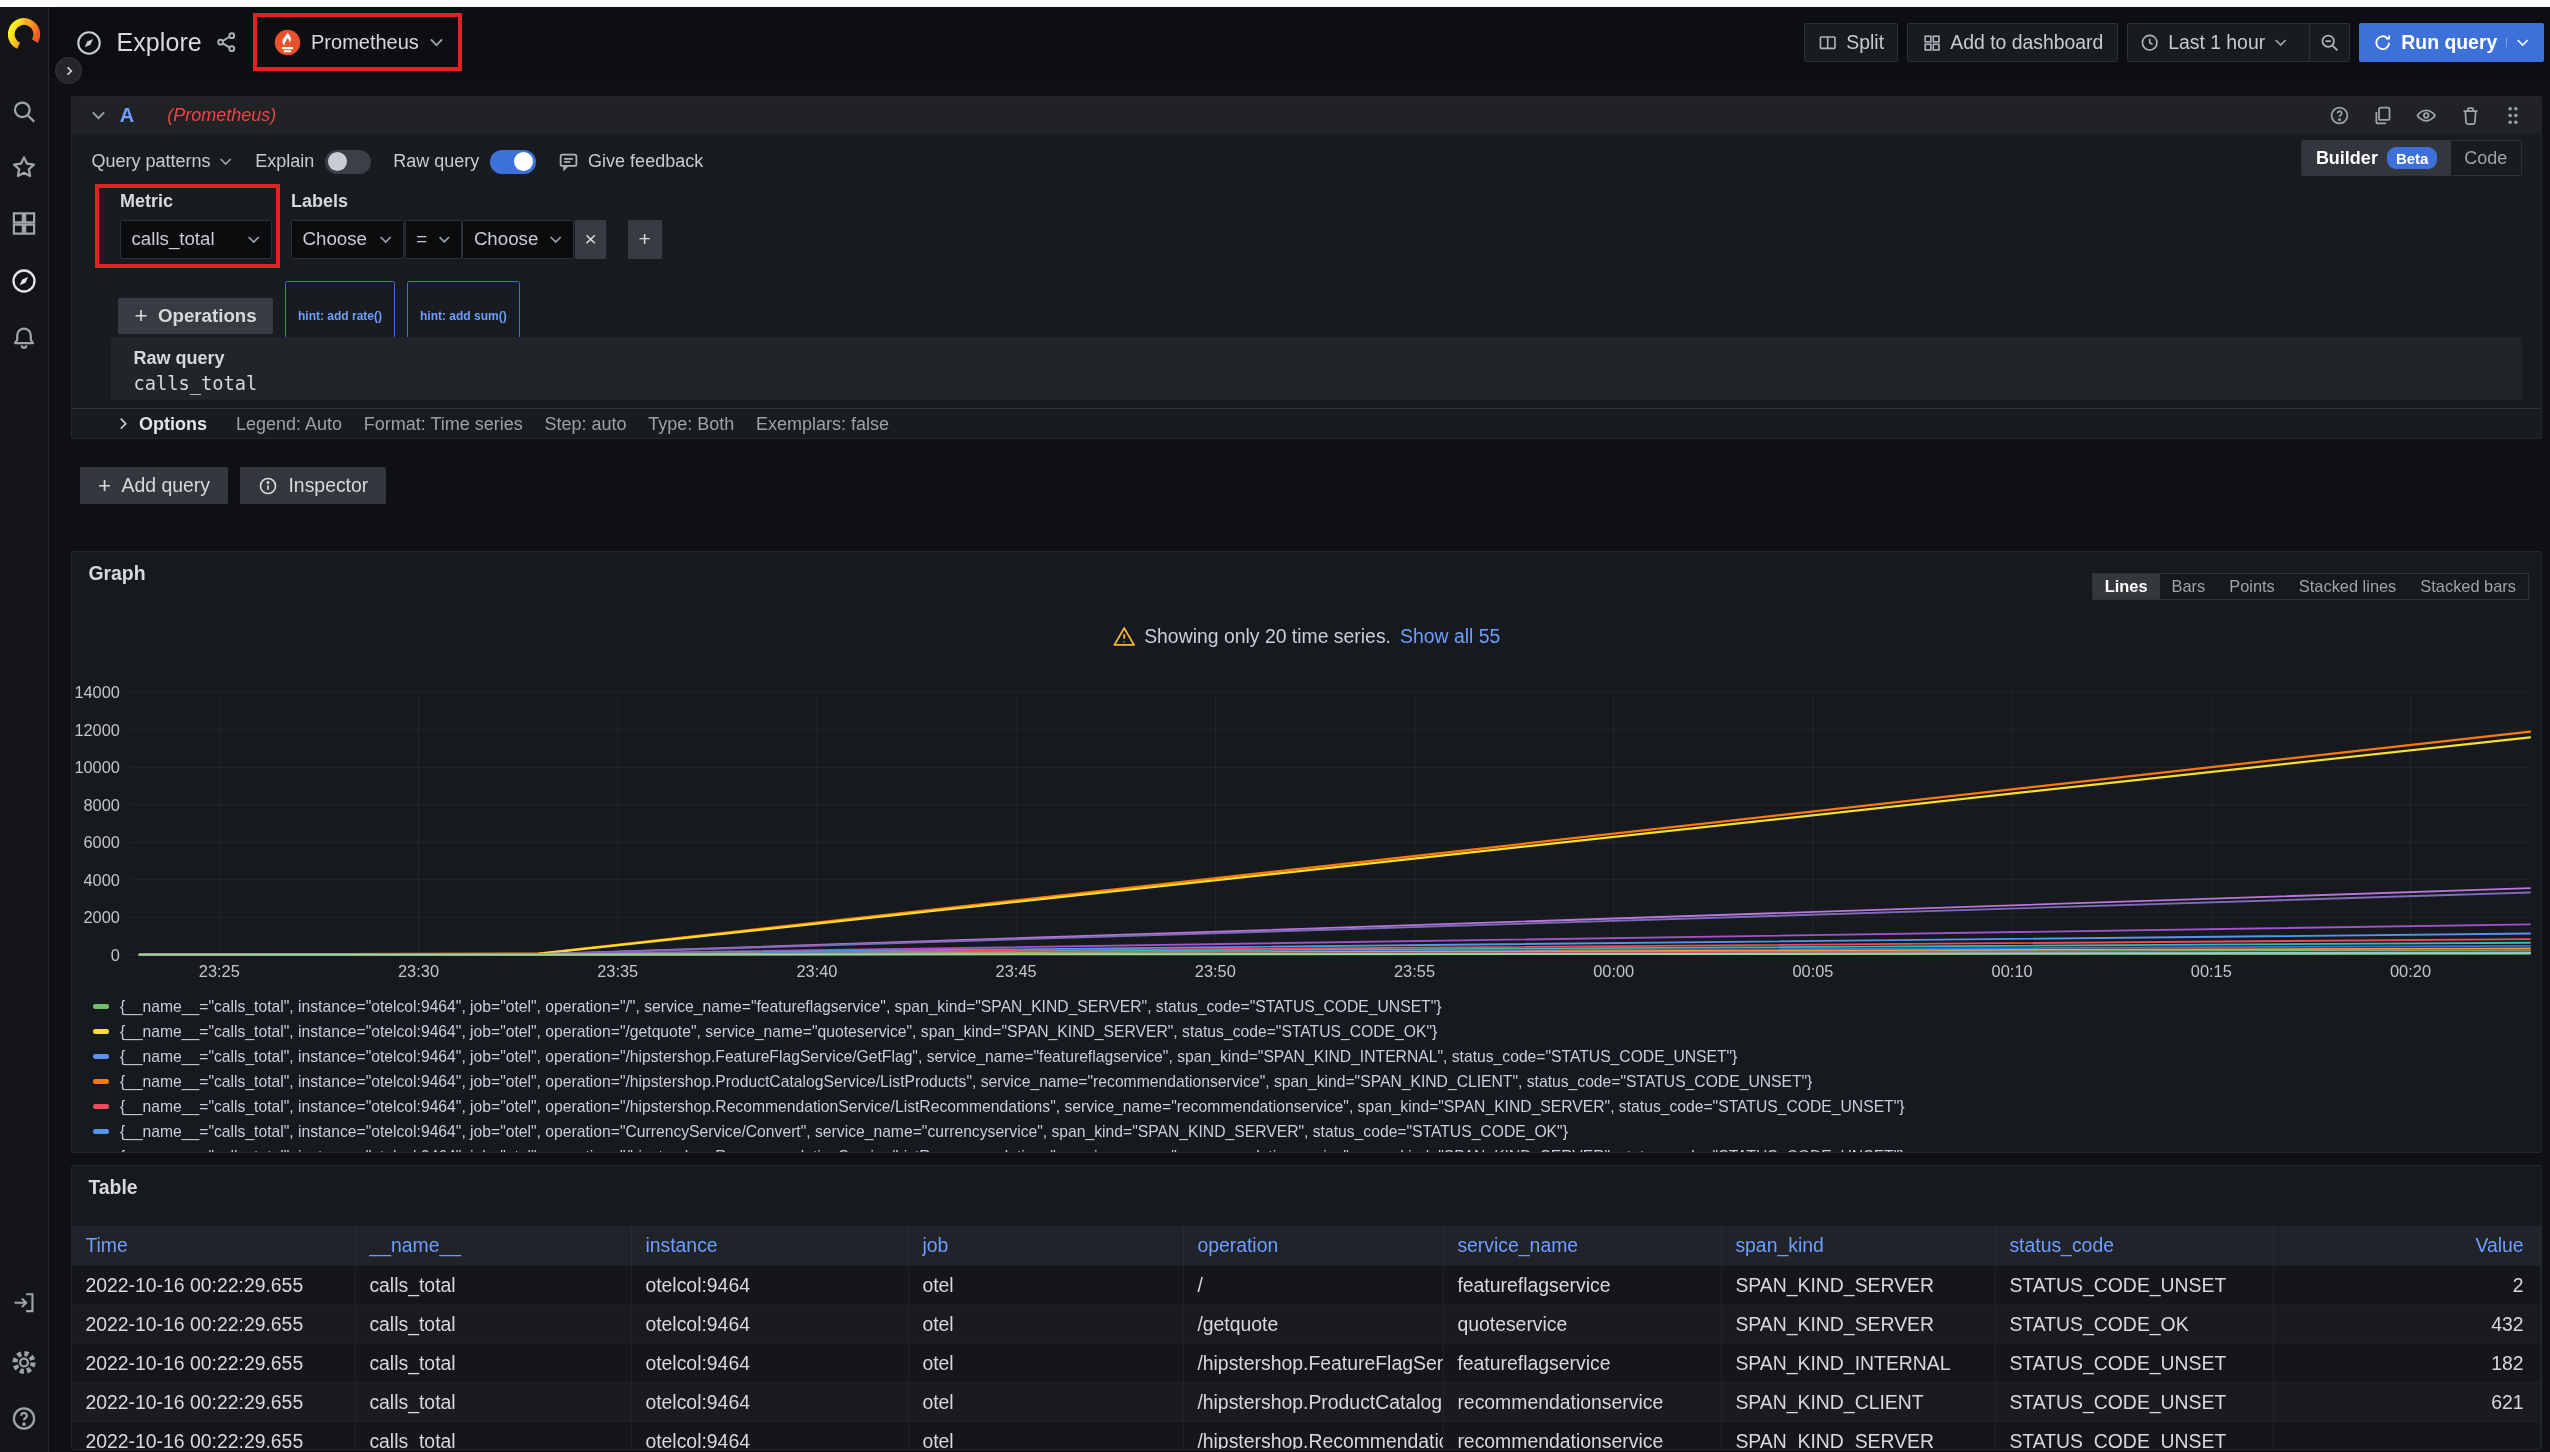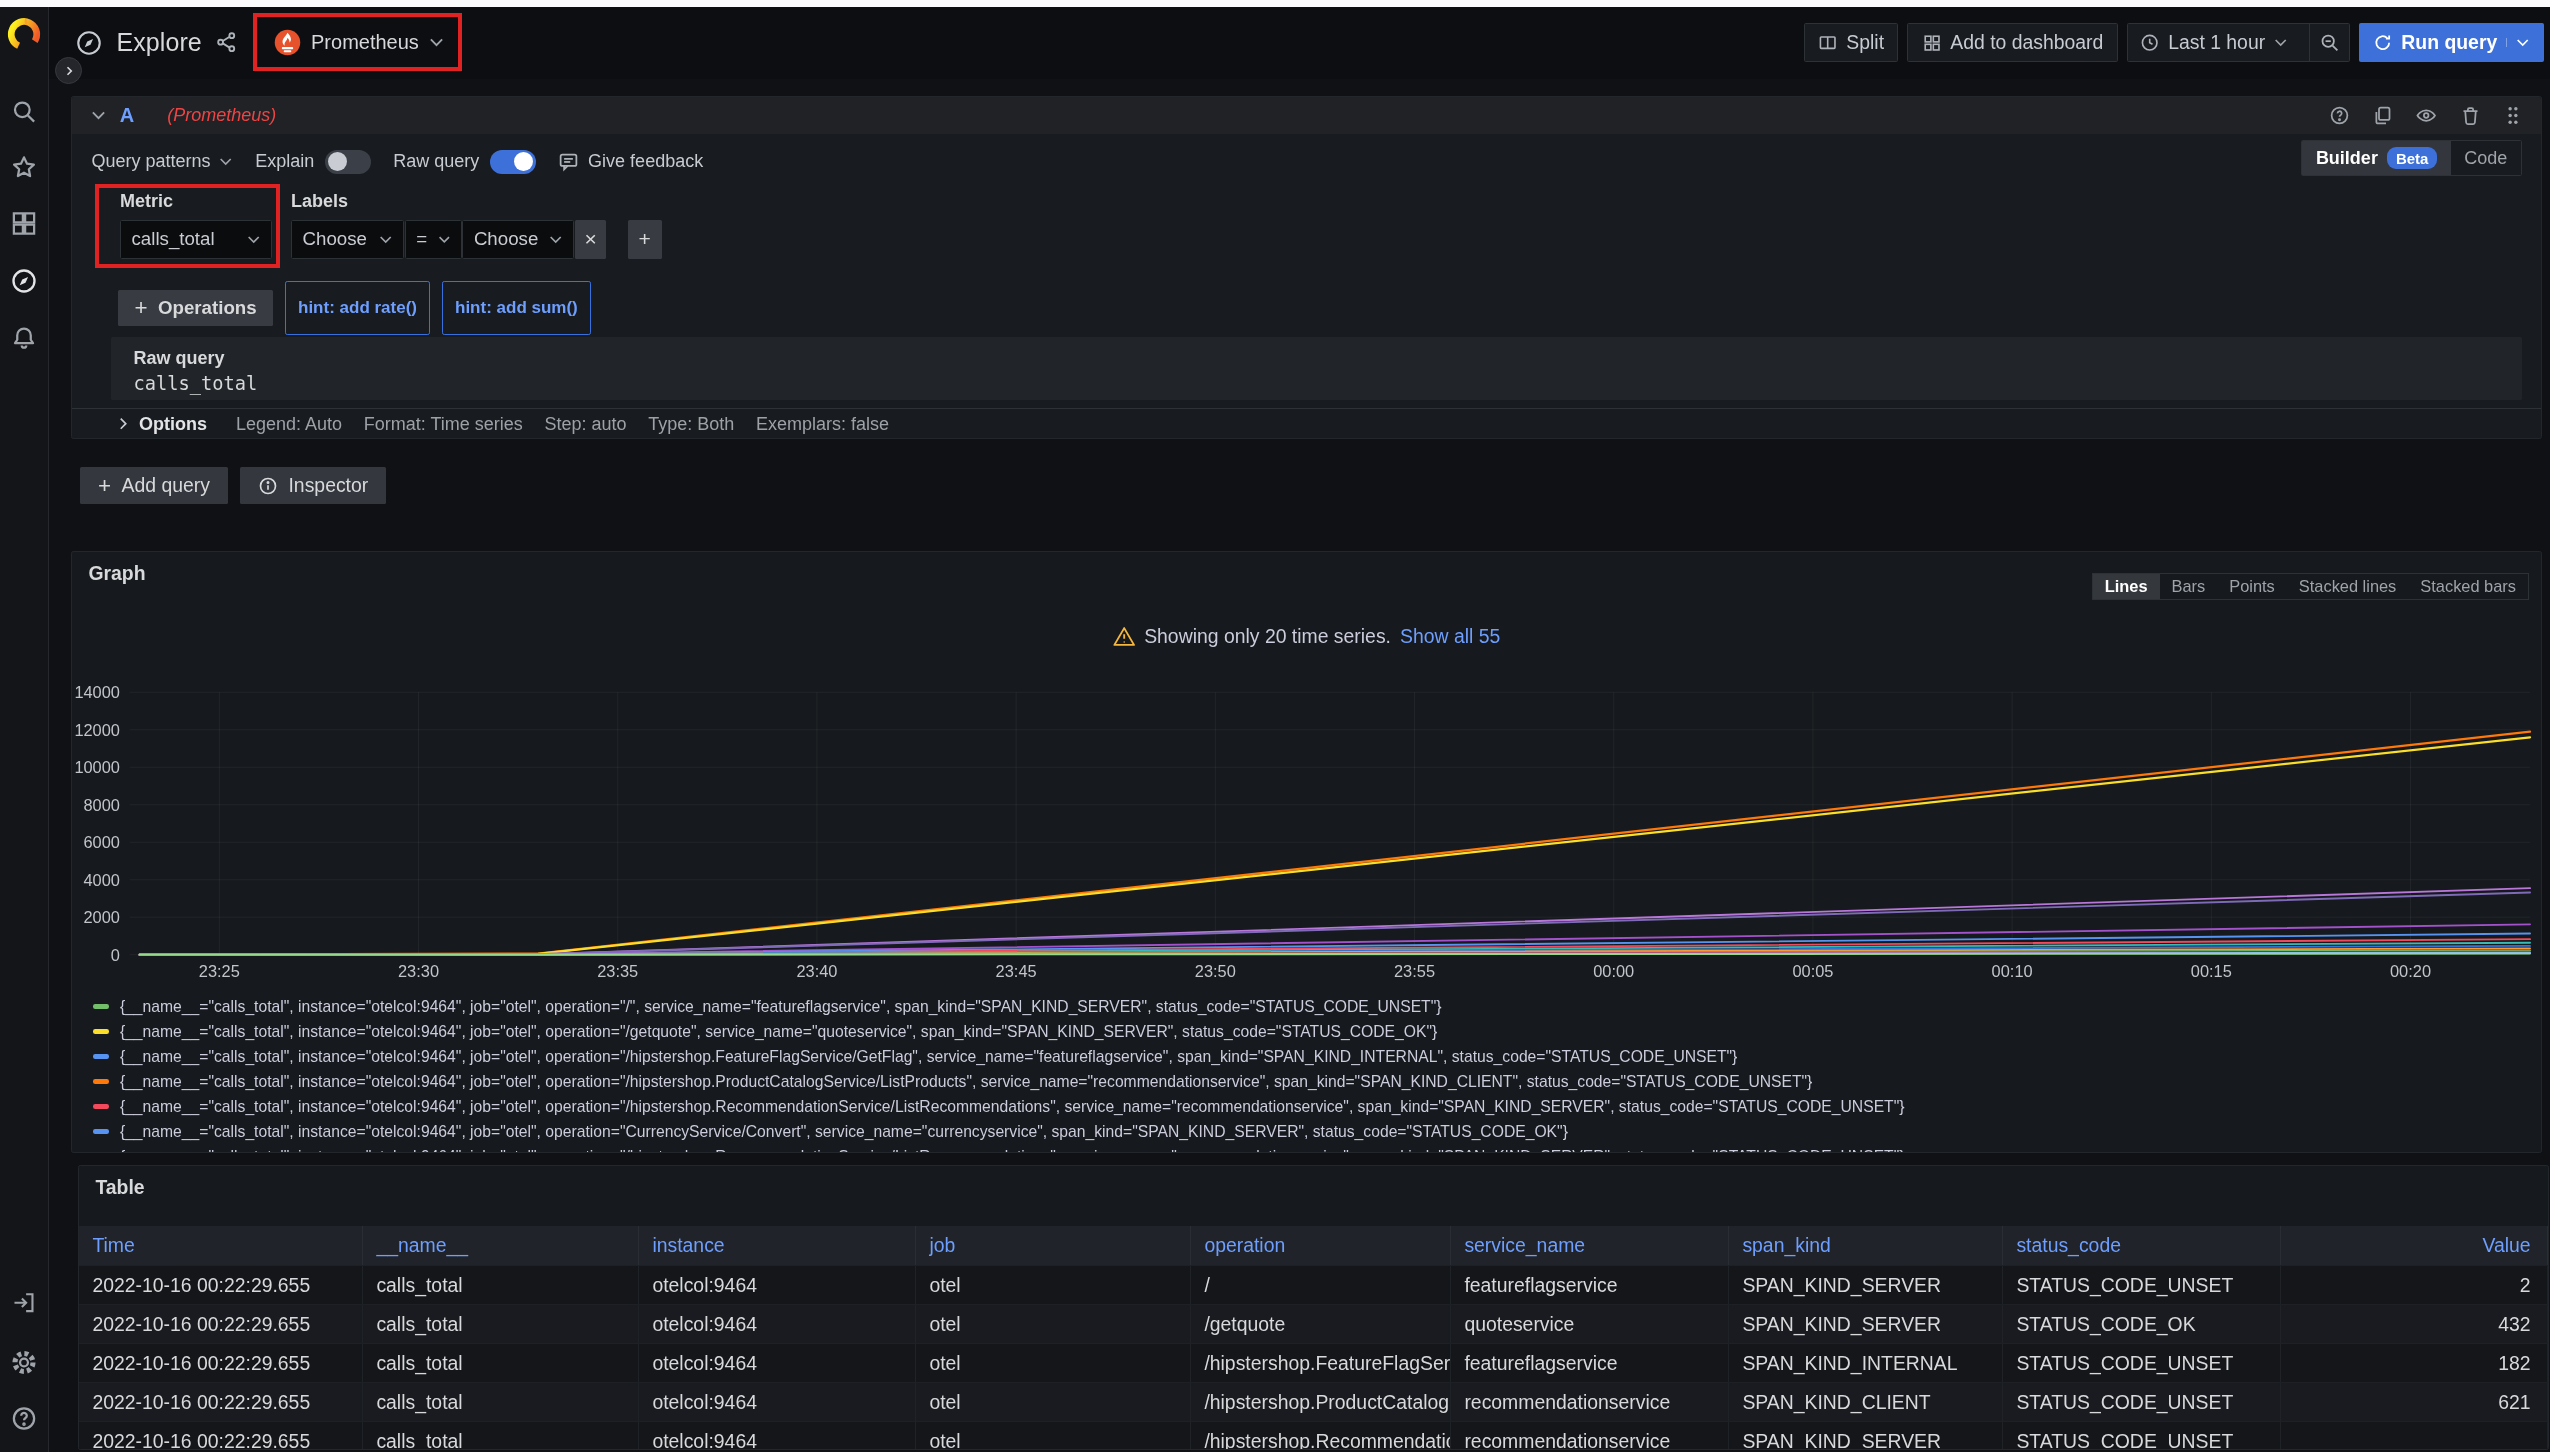--- a/index.html
+++ b/index.html
@@ -67,21 +67,21 @@
   .select{height:39px;background:#0b0c0e;border:0.7px solid #2c3235;border-radius:1.5px;display:flex;align-items:center;
           justify-content:space-between;gap:10.5px;padding:0 10.5px;font-size:18.7px;color:#c9ccd2;box-sizing:border-box;
           cursor:pointer;margin-right:0.7px}
   .sq-btn{height:39px;background:#383b42;border-radius:1.5px;display:flex;align-items:center;justify-content:center;
           color:#d8d9da;font-size:21px;cursor:pointer;box-sizing:border-box}
 
   #ops-row{position:absolute;left:46px;top:184px;display:flex;align-items:center;gap:12px}
   #ops-btn{height:36px;background:#383b42;border-radius:1.5px;display:flex;align-items:center;gap:10.5px;
            padding:0 16.4px;font-size:18.7px;color:#d8d9da;font-weight:bold;cursor:pointer}
   .hint-btn{height:36px;border:0.7px solid #3871de;border-radius:2.2px;display:flex;align-items:center;
-            padding:8px 12px;font-size:17px;font-weight:bold;color:#6e9fff;cursor:pointer;background:transparent}
+            padding:16px 12px;font-size:12px;font-weight:bold;color:#6e9fff;cursor:pointer;background:transparent}
 
   #raw-box{position:absolute;left:39px;right:19.4px;top:240px;height:63px;background:#212429;border-radius:1.5px}
   #raw-box .rq-label{position:absolute;left:22.4px;top:10.5px;font-size:18px;font-weight:bold;color:#d8d9da}
   #raw-box .rq-value{position:absolute;left:22.4px;top:36px;font-size:18.7px;color:#d8d9da;
                      font-family:"DejaVu Sans Mono","Liberation Mono",monospace}
   #options-row{position:absolute;left:0;right:0;top:311px;height:31px;border-top:0.7px solid #2c3235;
                display:flex;align-items:center;padding-left:46px;gap:29px;font-size:18px;color:#9da2a8;box-sizing:border-box}
   #options-row .opt-title{color:#e3e4e6;font-weight:bold;cursor:pointer;display:flex;align-items:center;gap:10.5px}
 
   
@@ -99,21 +99,21 @@
   #warning{position:absolute;left:0;right:0;top:73px;display:flex;align-items:center;justify-content:center;gap:9px;font-size:19.4px}
   #warning .wtext{color:#ccccdc}
   #warning .wlink{color:#6e9fff;cursor:pointer}
   #chart-svg{position:absolute;left:0;top:106px}
   #legend{position:absolute;left:21px;right:7.5px;top:436px;height:166px;overflow:hidden;padding-top:6px;box-sizing:border-box}
   .legend-row{height:25px;display:flex;align-items:center;gap:10.5px;cursor:pointer}
   .legend-row .mark{width:16.4px;height:5.2px;border-radius:2.2px;flex:none}
   .legend-row .ltext{font-size:15.7px;color:#ccccdc;white-space:nowrap}
 
   
-  #table-panel{left:78px;top:1165px;width:2471px;height:285px;overflow:hidden}
+  #table-panel{left:71px;top:1165px;width:2471px;height:285px;overflow:hidden}
   #table-grid{position:absolute;left:0;right:0;top:60px;display:grid;
               grid-template-columns:284px 276px 277px 275px 260px 278px 274px 278px 1fr}
   .th{height:39px;line-height:39px;background:#202329;color:#6e9fff;font-size:19.4px;padding-left:13.4px;
       border-right:0.7px solid #2a2d33;white-space:nowrap;overflow:hidden;cursor:pointer;box-sizing:border-box}
   .td{height:39px;line-height:39px;color:#d8d9da;font-size:19.4px;padding-left:13.4px;border-right:0.7px solid #1f2227;
       border-top:0.7px solid #1d2025;white-space:nowrap;overflow:hidden;box-sizing:border-box}
   .row-odd{background:#14161a}
   .row-even{background:#191b20}
   .cell-right{text-align:right;padding-right:16.4px;padding-left:0}
 </style>

